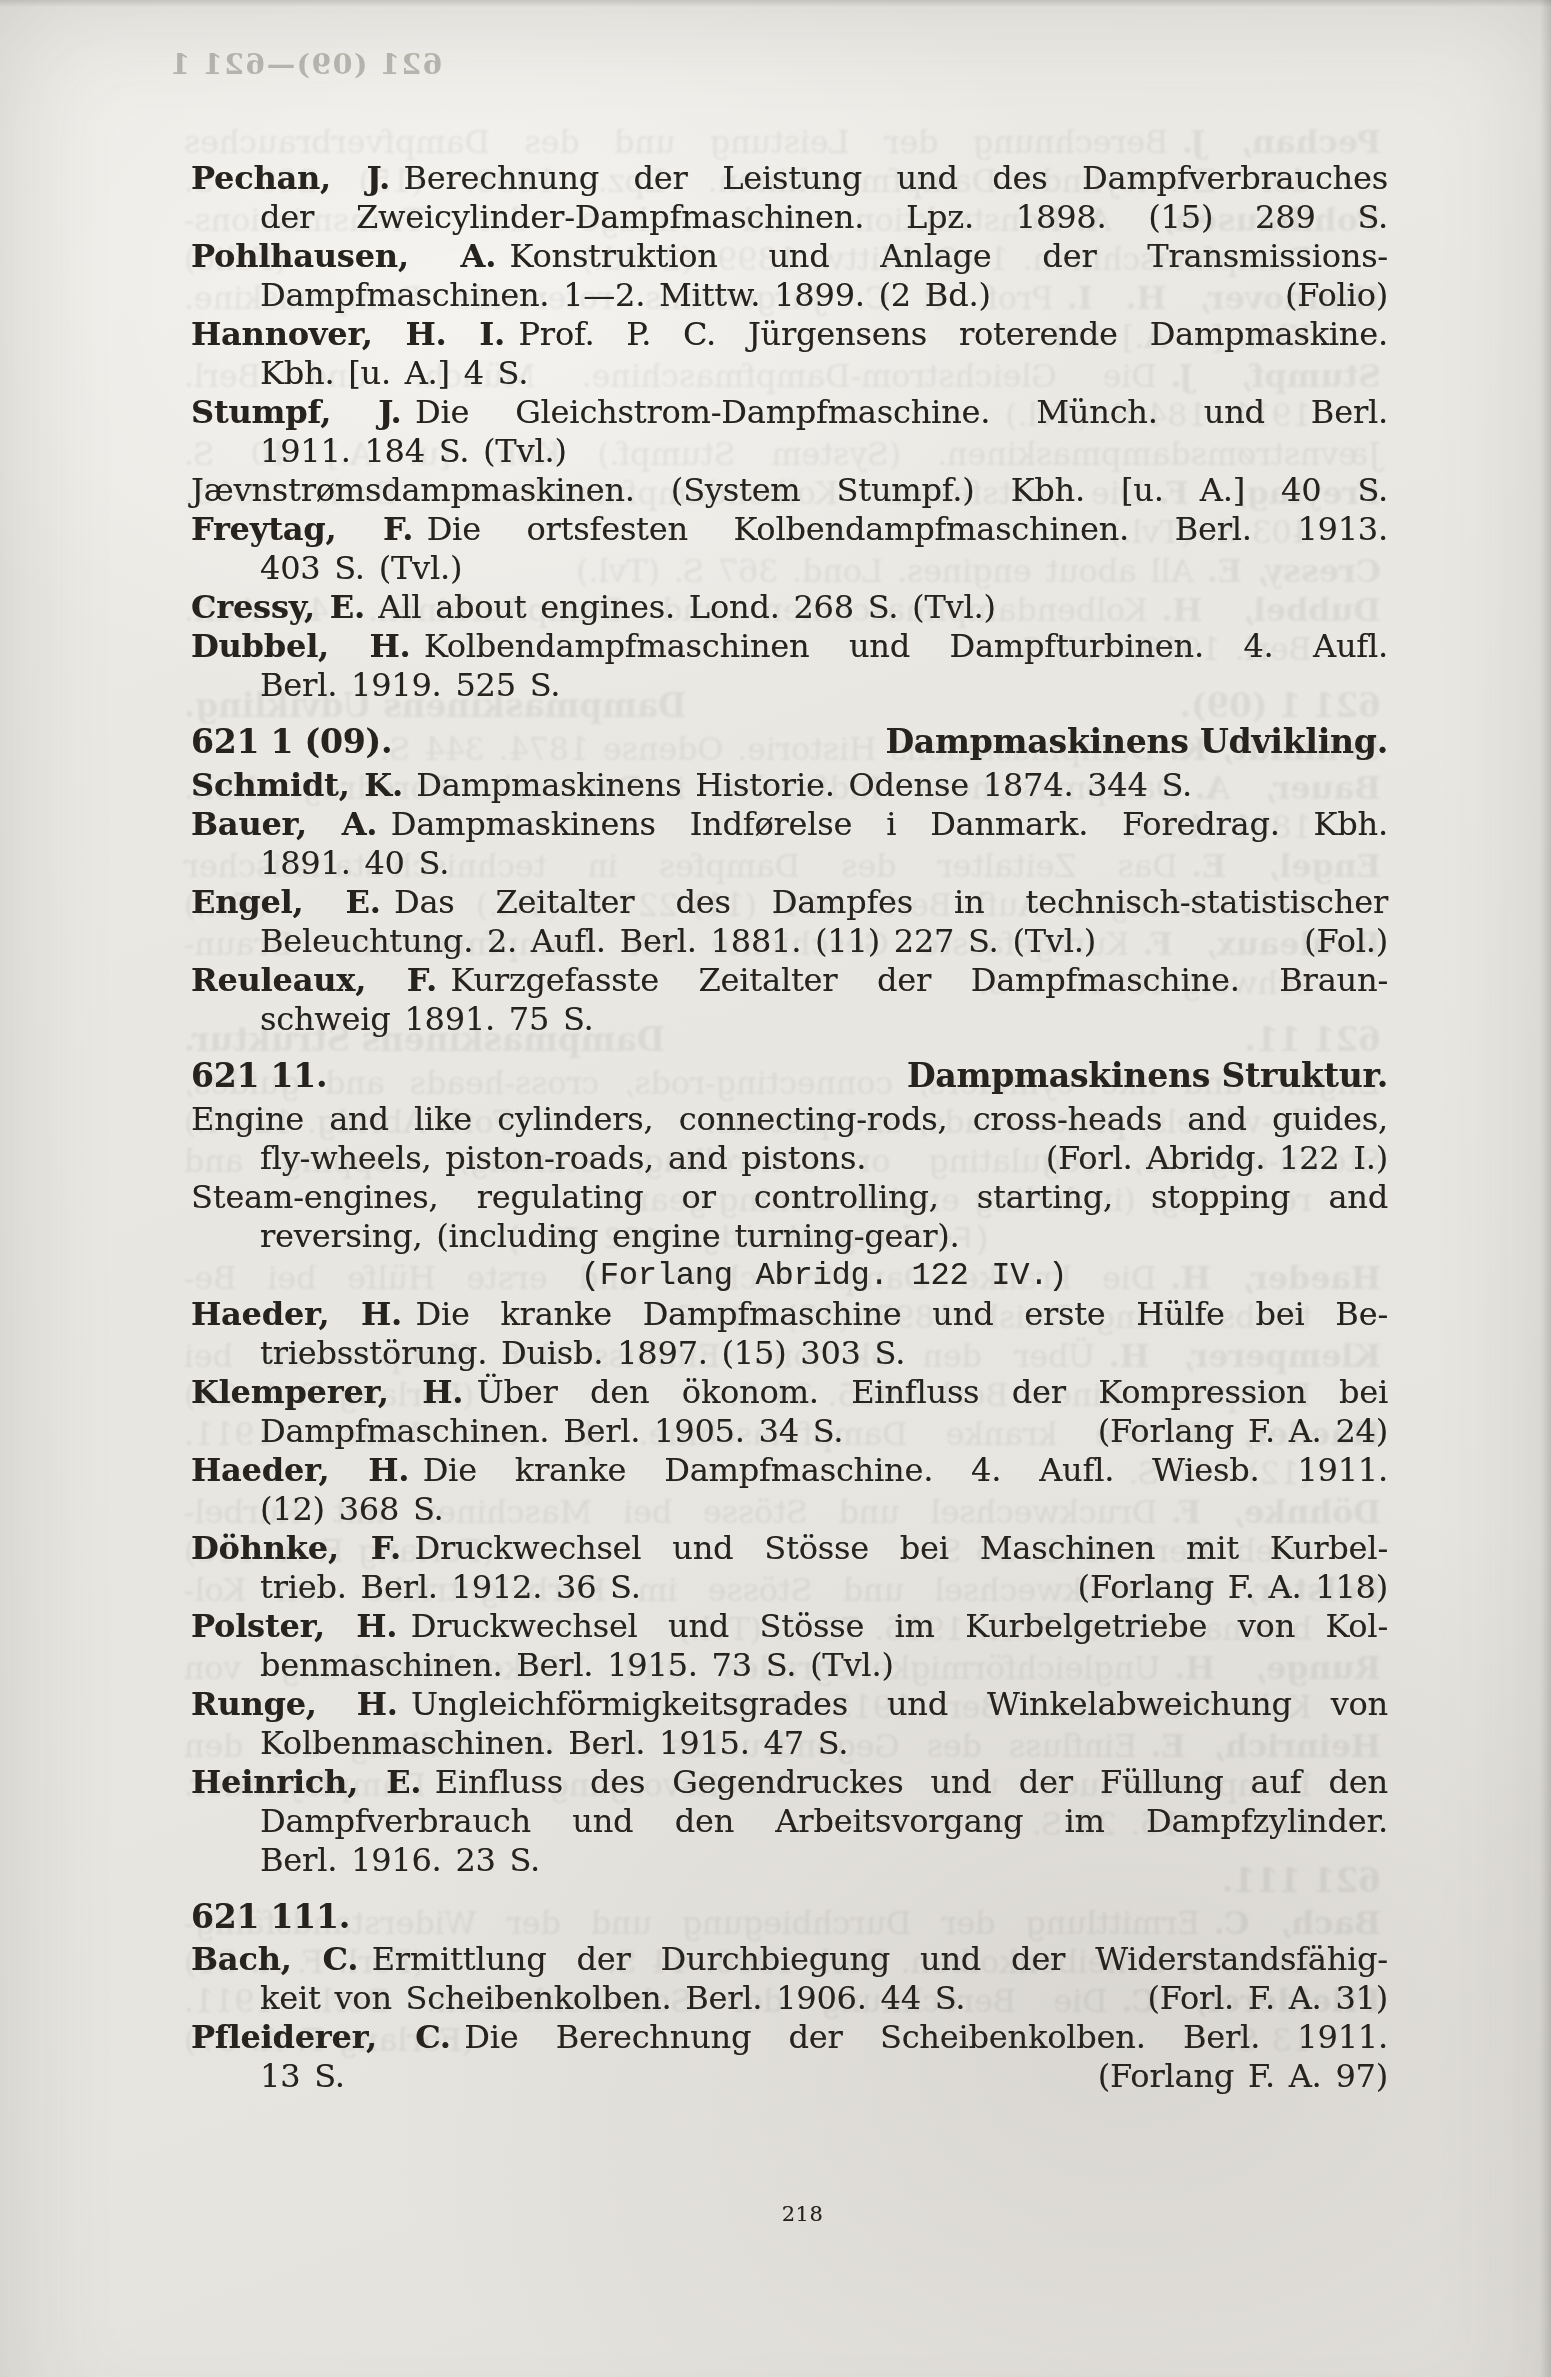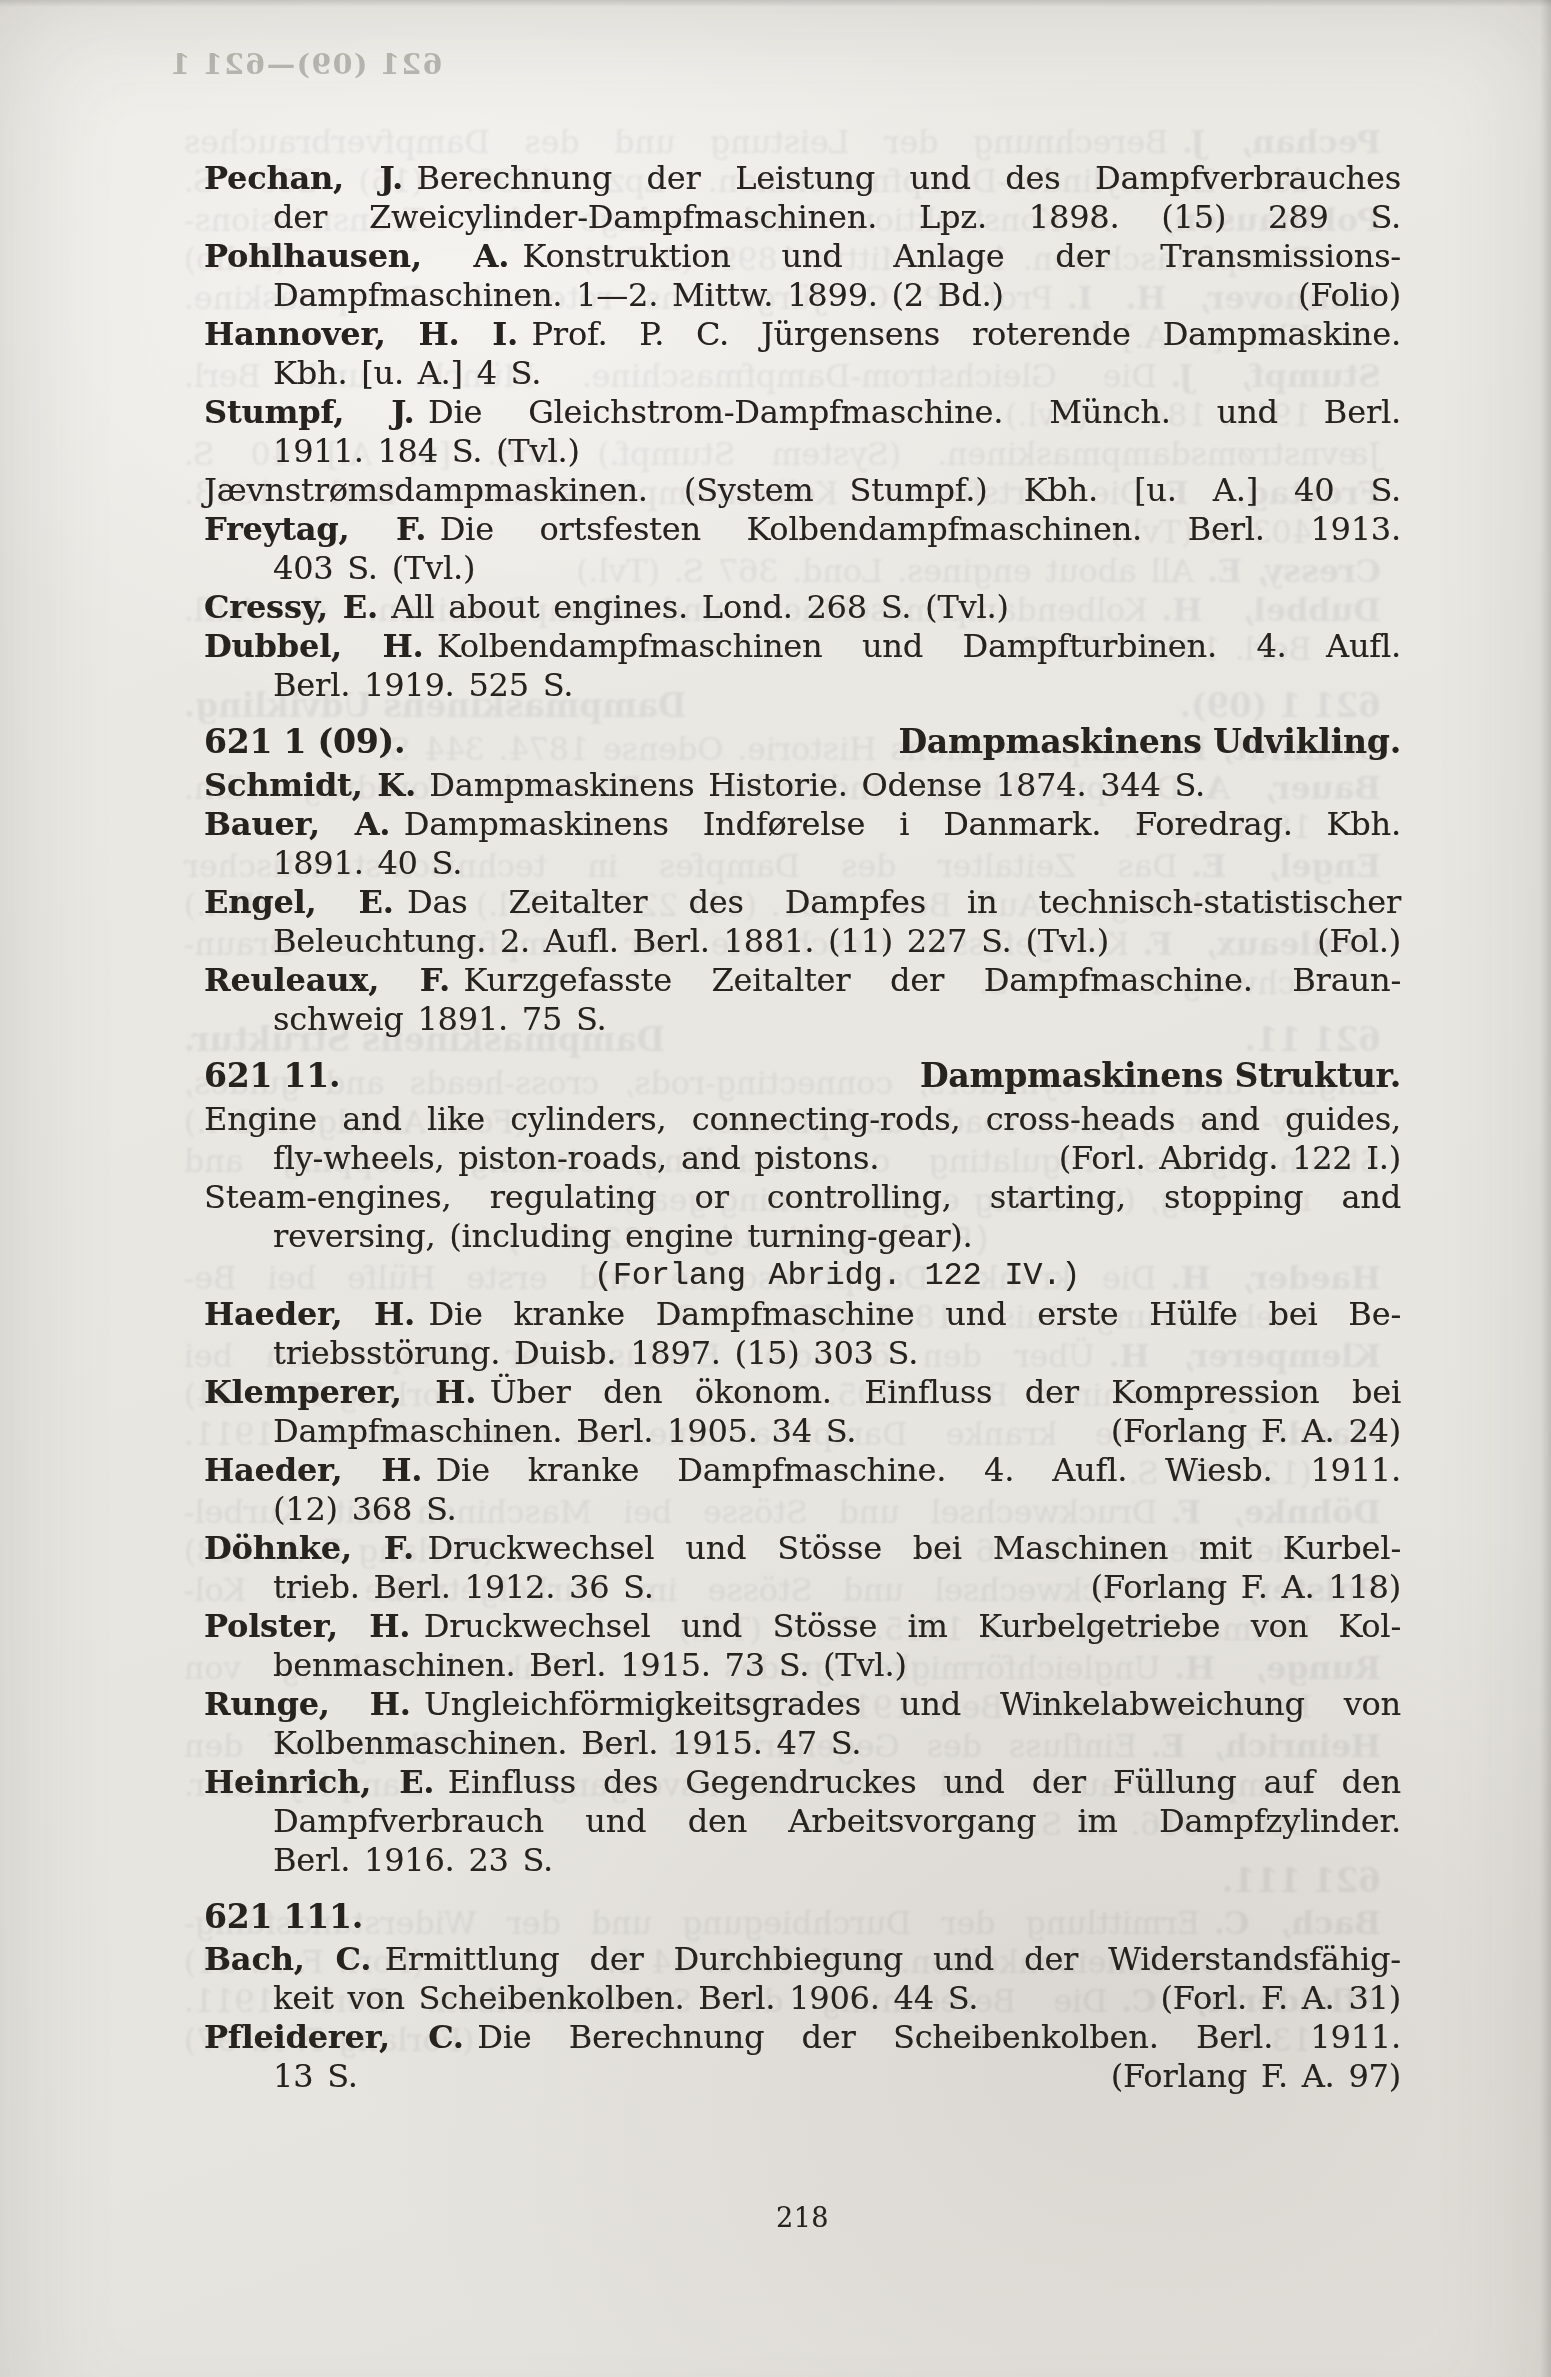--- a/index.html
+++ b/index.html
@@ -34,35 +34,35 @@
     position:absolute; inset:0; transform:scaleX(-1);
     opacity:0.07; filter:blur(1.1px); color:#272a35;
     pointer-events:none;
   }
   .content-copy {
     position:absolute; left:171px; top:123px; width:1197px;
     font-size:32px; line-height:39px; letter-spacing:-0.2px;
   }
 
   .content {
-    position:absolute; left:204px; top:159px; width:1197px;
+    position:absolute; left:191px; top:159px; width:1197px;
     font-size:32px; line-height:39px; letter-spacing:-0.2px;
     text-shadow: 0.2px 0.2px 0.4px rgba(38,34,29,0.32);
   }
   .line { word-spacing:0.12em; min-height:39px; }
   .line.indent { padding-left:69px; }
   .line.justify { text-align:justify; text-align-last:justify; }
   .line.split { display:flex; justify-content:space-between; }
   .line.right-only { text-align:center;font-family:Liberation Mono, monospace; }
   .author { font-weight:bold; margin-right:0.42em;text-align:center; }
   .heading { display:flex; justify-content:space-between; font-weight:bold;
     font-size:33px; line-height:39px; margin:17px 0 4.8px; }
   .page-number {
     position:absolute; left:204px; width:1197px; top:2202px;
-    text-align:center; font-size:27px; letter-spacing:0.5px;
+    text-align:center; font-size:21px; letter-spacing:0.5px;
     text-shadow: 0.2px 0.2px 0.4px rgba(38,34,29,0.32);
   }
 </style>
 </head>
 <body>
 
 <div class="page">
 
   <div class="ghost-layer" aria-hidden="true">
     <div class="content-copy" id="ghost-content">

